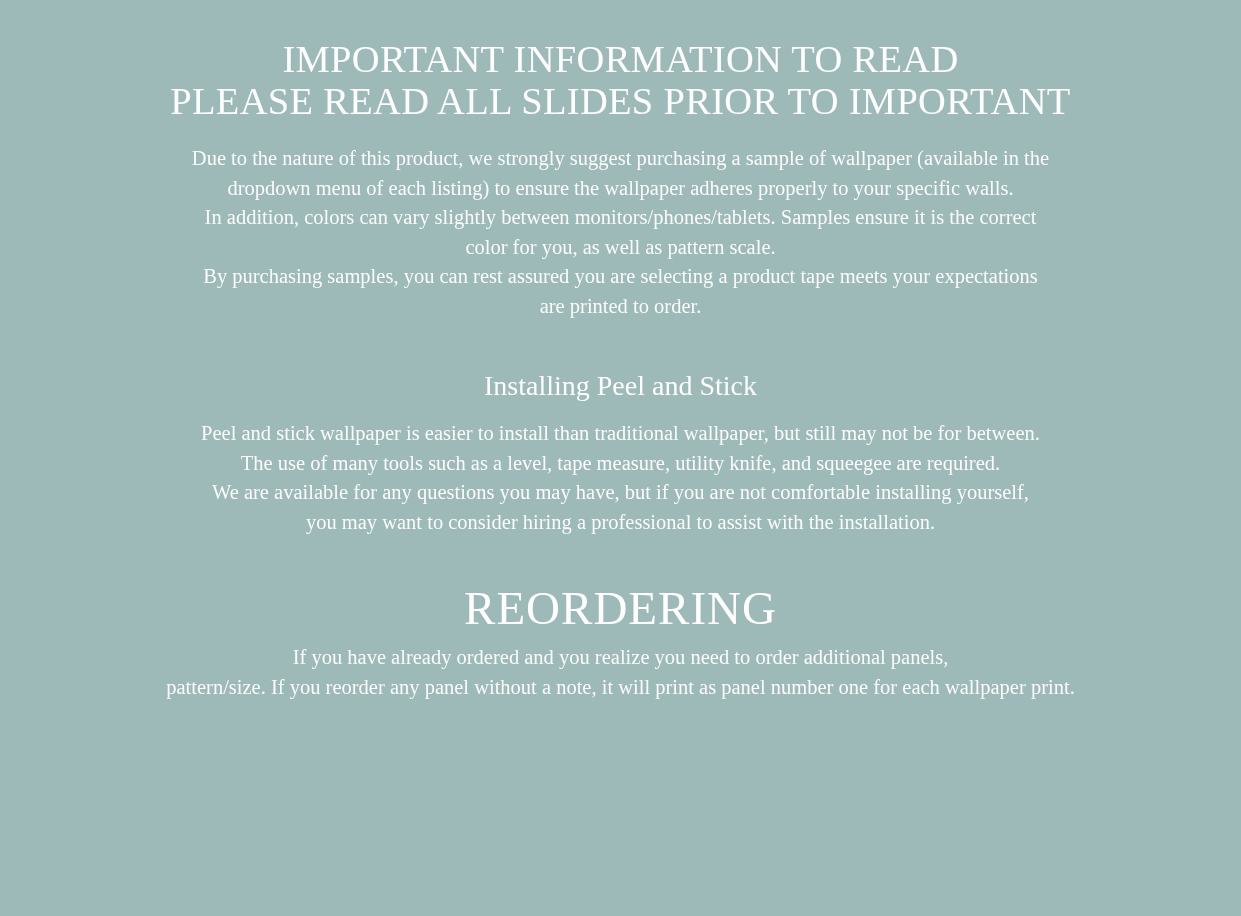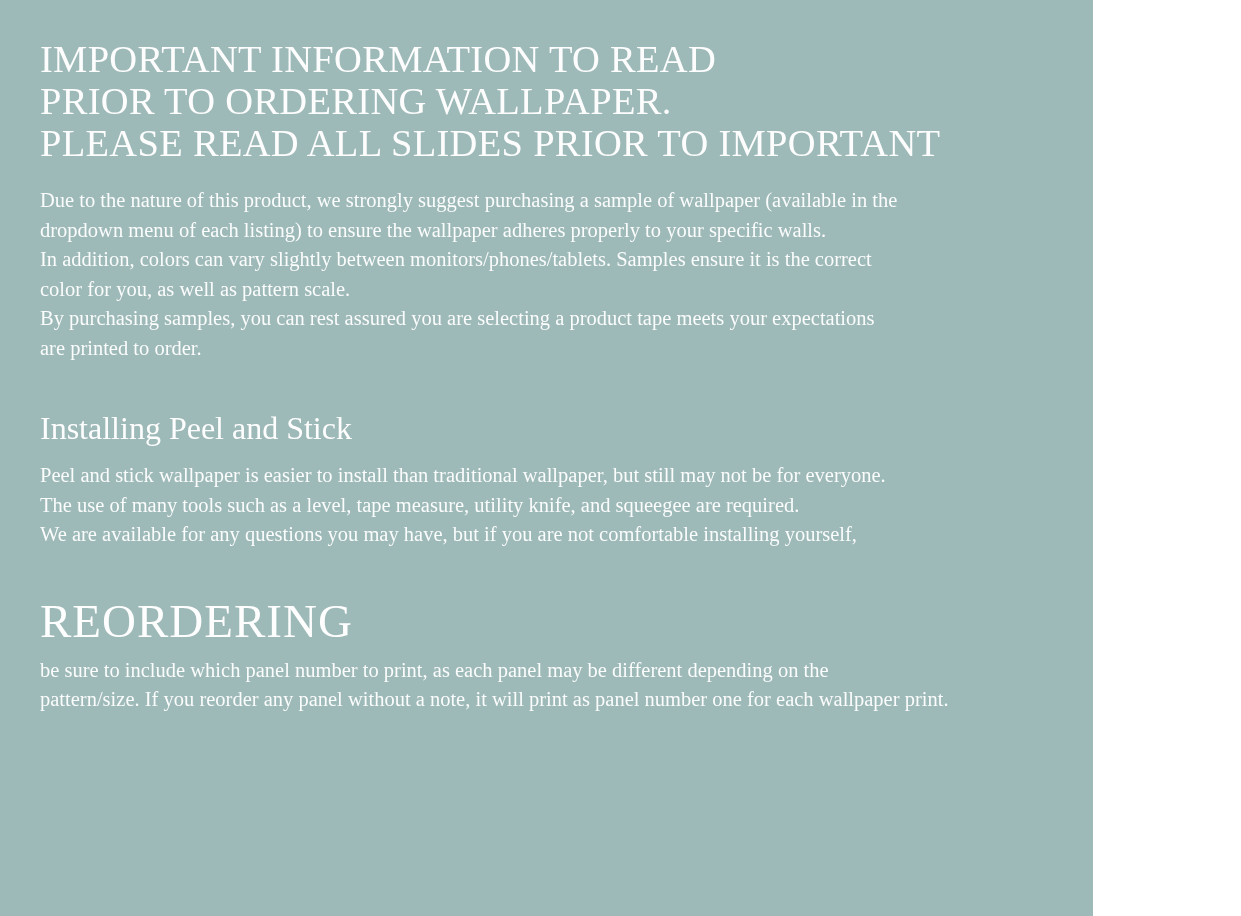--- a/index.html
+++ b/index.html
@@ -8,27 +8,27 @@
     background: #ffffff;
   }
   body {
     width: 1241px;
     height: 916px;
     overflow: hidden;
     font-family: "Liberation Serif", serif;
   }
   .slide {
     position: relative;
-    width: 1093px;
+    width: 1241px;
     height: 916px;
     background: #9db9b8;
     box-sizing: border-box;
     padding: 38px 40px 20px 40px;
     color: #ffffff;
-    text-align: left;
+    text-align: center;
   }
   .headline {
     font-size: 38.5px;
     line-height: 42px;
     letter-spacing: 0.3px;
     font-weight: 400;
     margin: 0 0 6px 0;
     color: #fdfdfd;
   }
   .headline .line {
@@ -43,21 +43,21 @@
   }
   .body-block .line {
     display: block;
     white-space: nowrap;
   }
   .block-intro {
     margin-top: 22px;
     margin-bottom: 0;
   }
   .section-title {
-    font-size: 32px;
+    font-size: 28px;
     line-height: 46px;
     font-weight: 400;
     color: #fefefe;
     margin: 0;
   }
   .section-title.peel {
     margin-top: 42px;
     margin-bottom: 10px;
   }
   .section-title.reorder {
@@ -76,41 +76,41 @@
     line-height: 29.5px;
   }
 </style>
 </head>
 <body>
 
 <div class="slide">
 
   <h1 class="headline">
     <span class="line">IMPORTANT INFORMATION TO READ</span>
-    <span class="line">PRIOR TO ORDERING WALLPAPER.</span>
     <span class="line">PLEASE READ ALL SLIDES PRIOR TO IMPORTANT</span>
   </h1>
 
   <div class="body-block block-intro">
     <span class="line">Due to the nature of this product, we strongly suggest purchasing a sample of wallpaper (available in the</span>
     <span class="line">dropdown menu of each listing) to ensure the wallpaper adheres properly to your specific walls.</span>
     <span class="line">In addition, colors can vary slightly between monitors/phones/tablets. Samples ensure it is the correct</span>
     <span class="line">color for you, as well as pattern scale.</span>
     <span class="line">By purchasing samples, you can rest assured you are selecting a product tape meets your expectations</span>
     <span class="line">are printed to order.</span>
   </div>
 
   <h2 class="section-title peel">Installing Peel and Stick</h2>
 
   <div class="body-block block-peel">
-    <span class="line">Peel and stick wallpaper is easier to install than traditional wallpaper, but still may not be for everyone.</span>
+    <span class="line">Peel and stick wallpaper is easier to install than traditional wallpaper, but still may not be for between.</span>
     <span class="line">The use of many tools such as a level, tape measure, utility knife, and squeegee are required.</span>
     <span class="line">We are available for any questions you may have, but if you are not comfortable installing yourself,</span>
+    <span class="line">you may want to consider hiring a professional to assist with the installation.</span>
   </div>
 
   <h2 class="section-title reorder">REORDERING</h2>
 
   <div class="body-block block-reorder">
-    <span class="line">be sure to include which panel number to print, as each panel may be different depending on the</span>
+    <span class="line">If you have already ordered and you realize you need to order additional panels,</span>
     <span class="line">pattern/size. If you reorder any panel without a note, it will print as panel number one for each wallpaper print.</span>
   </div>
 
 </div>
 
 </body></html>

